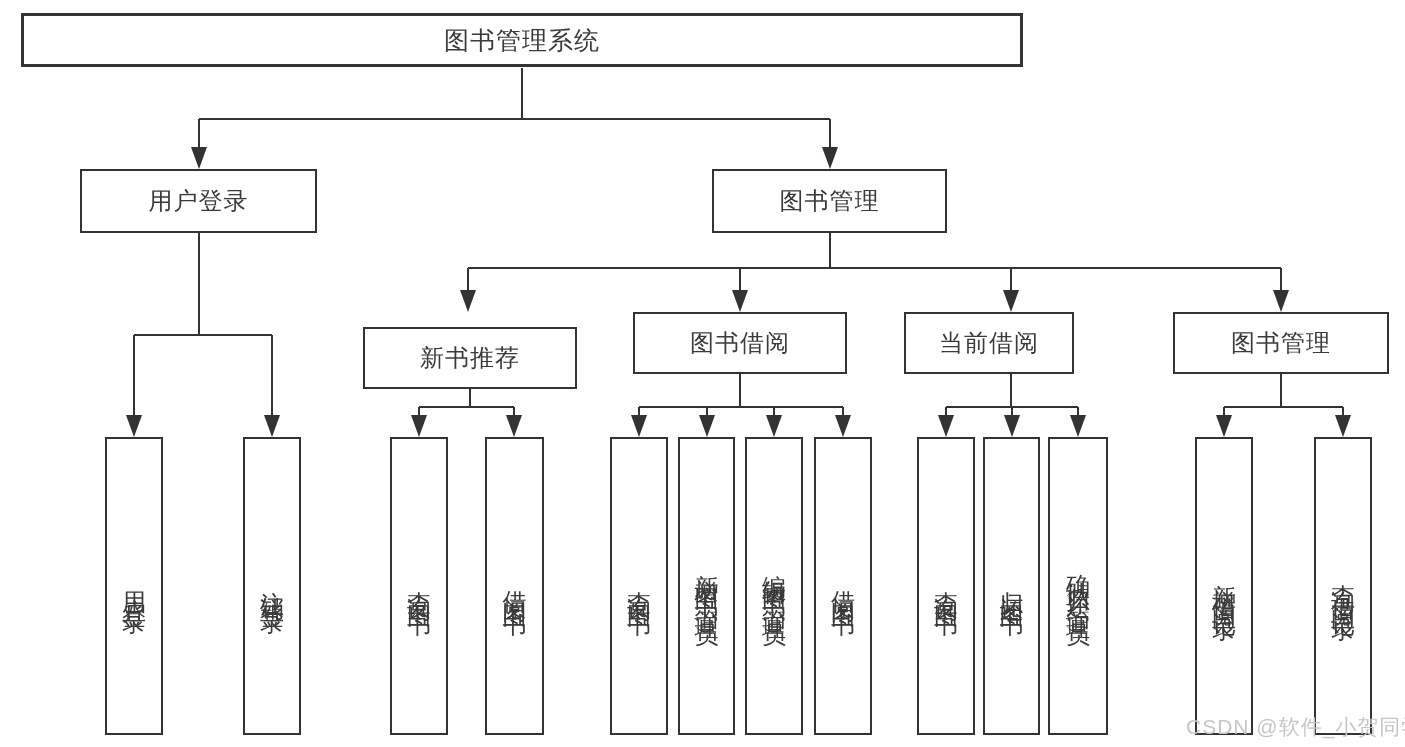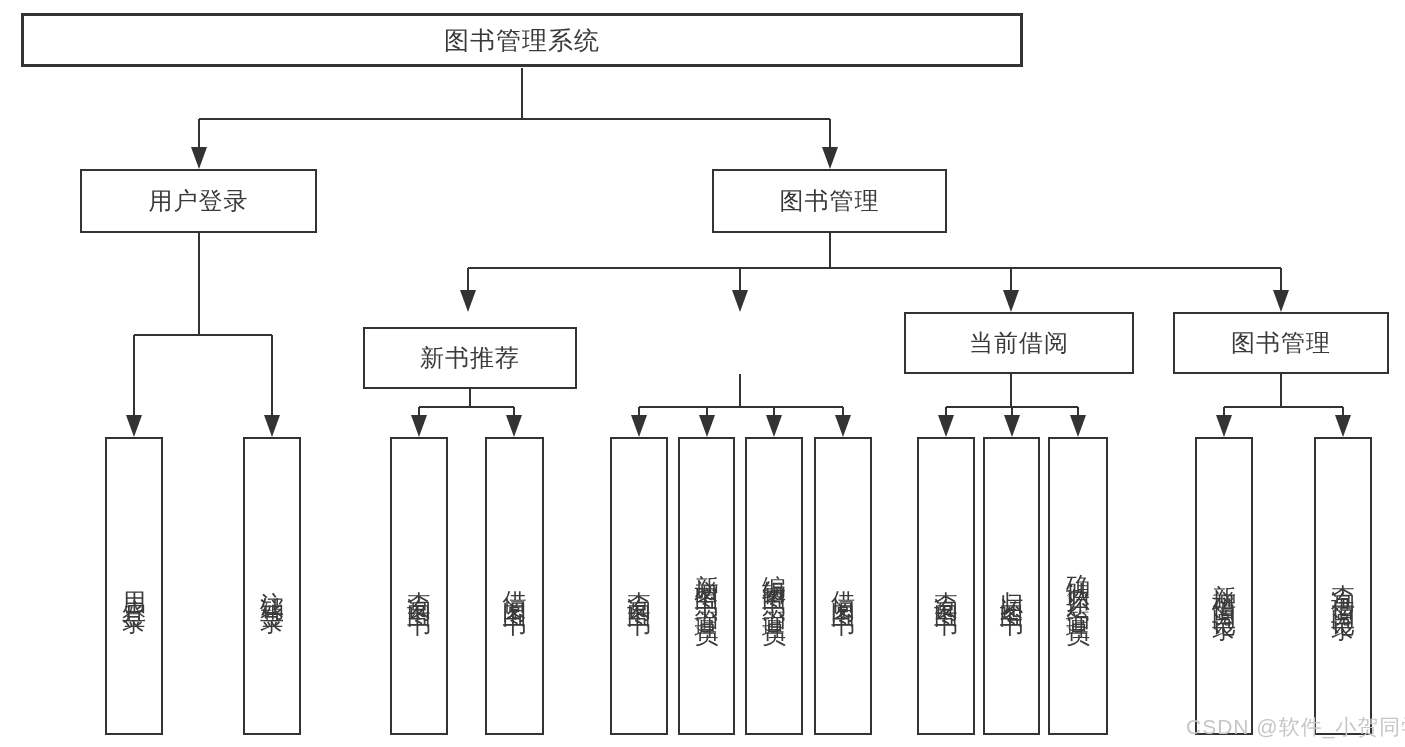--- a/index.html
+++ b/index.html
@@ -78,21 +78,24 @@
   <div class="node lvl-box" style="left:80px; top:169px; width:237px; height:64px;">
     <span>用户登录</span>
   </div>
   <div class="node lvl-box" style="left:712px; top:169px; width:235px; height:64px;">
     <span>图书管理</span>
   </div>
 
   <div class="node lvl-box" style="left:363px; top:312px; width:214px; height:62px;margin-top:15px;">
     <span>新书推荐</span>
   </div>
-  <div class="node lvl-box" style="left:904px; top:312px; width:230px; height:62px;font-family:Liberation Mono, monospace;">
+  <div class="node lvl-box" style="left:633px; top:312px; width:214px; height:62px;">
+    <span>图书借阅</span>
+  </div>
+  <div class="node lvl-box" style="left:904px; top:312px; width:170px; height:62px;font-family:Liberation Mono, monospace;">
     <span>当前借阅</span>
   </div>
   <div class="node lvl-box" style="left:1173px; top:312px; width:216px; height:62px;">
     <span>图书管理</span>
   </div>
 
   <div class="node leaf-box" style="left:105px; width:58px;">
     <span class="vtext">用户登录</span>
   </div>
   <div class="node leaf-box" style="left:243px; width:58px;">

